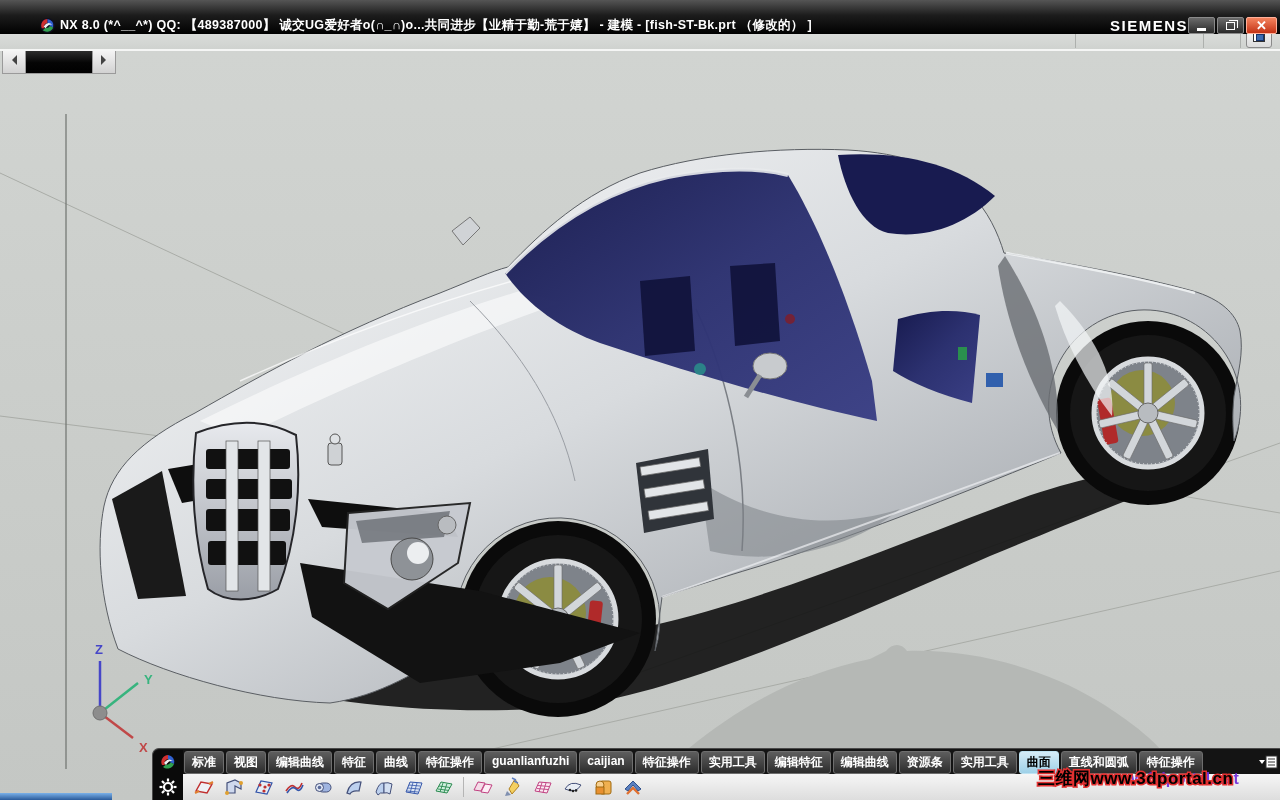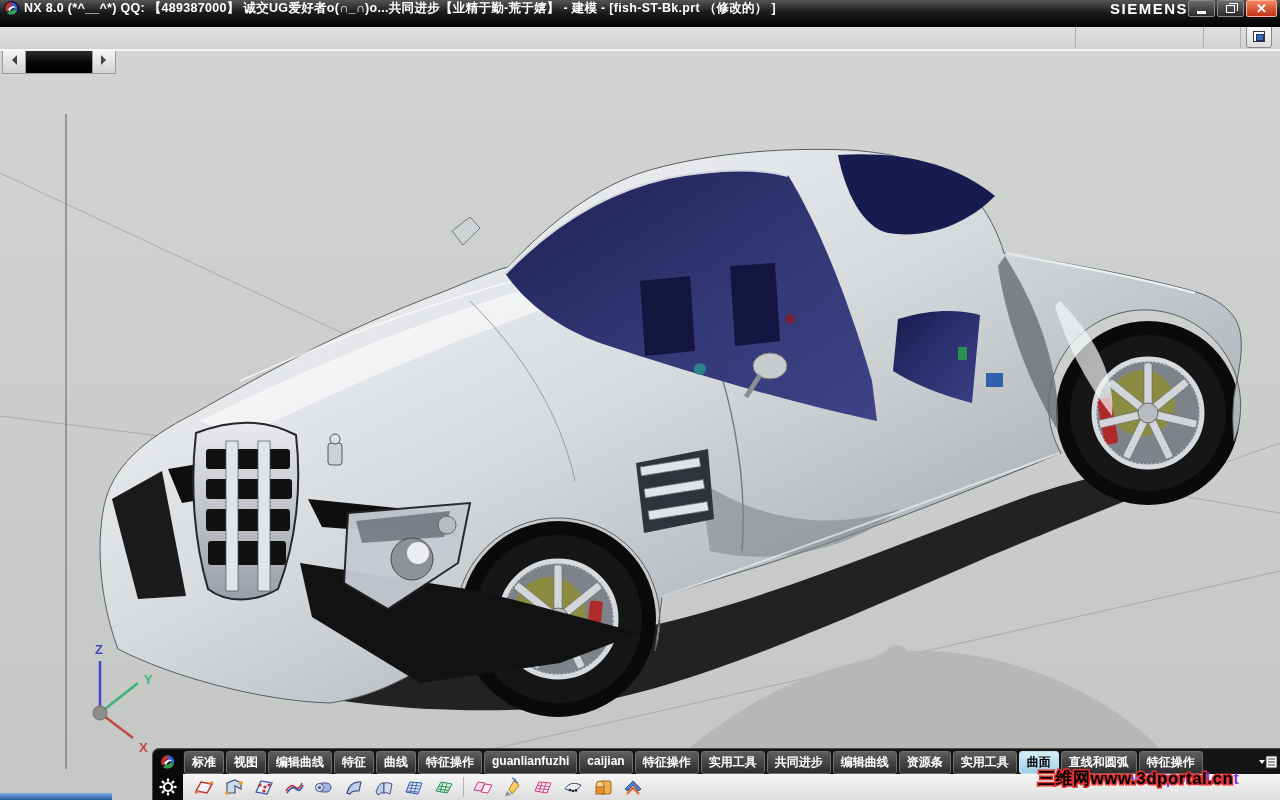--- a/index.html
+++ b/index.html
@@ -1,22 +1,22 @@
 <!DOCTYPE html>
 <html><head>
 <meta charset="utf-8">
 <style>
   * { margin:0; padding:0; box-sizing:border-box; }
   html,body { width:1280px; height:800px; overflow:hidden;
     font-family:"Liberation Sans", sans-serif; background:#c8cbc8; }
 
   
-  .titlebar { position:absolute; left:0; top:0; width:1280px; height:27px;
+  .titlebar { position:absolute; left:0; top:0; width:1280px; height:34px;
     background:linear-gradient(180deg,#555 0%,#1c1c1c 45%,#000 100%);
-    display:flex; align-items:flex-start; color:#fff; z-index:60; }
+    display:flex; align-items:flex-end; color:#fff; z-index:60;padding-left:36px; }
   .nx-logo { width:17px; height:17px; margin:0 4px 0 3px; flex:0 0 auto; }
   .title-text { font-size:12.5px; font-weight:bold; letter-spacing:.3px;
     white-space:nowrap; overflow:hidden; flex:1 1 auto; }
   .brand { font-size:15px; font-weight:bold; letter-spacing:1.5px; }
   .winbtn { width:27px; height:17px; margin-right:2px; border:1px solid #8a8a8a;
     border-radius:2px; background:linear-gradient(180deg,#6a6a6a,#2a2a2a);
     display:flex; align-items:center; justify-content:center; cursor:pointer; }
   .winbtn.close { width:31px; background:linear-gradient(180deg,#f4835e,#c33316);
     border-color:#ffb09a; margin-right:3px; }
   .glyph-min { width:9px; height:3px; background:#fff; margin-top:7px; }
@@ -327,21 +327,21 @@
         <span class="tab">标准</span>
         <span class="tab">视图</span>
         <span class="tab">编辑曲线</span>
         <span class="tab">特征</span>
         <span class="tab">曲线</span>
         <span class="tab">特征操作</span>
         <span class="tab">guanlianfuzhi</span>
         <span class="tab">caijian</span>
         <span class="tab">特征操作</span>
         <span class="tab">实用工具</span>
-        <span class="tab">共同进步</span>
+        <span class="tab">编辑特征</span>
         <span class="tab">编辑曲线</span>
         <span class="tab">资源条</span>
         <span class="tab">实用工具</span>
         <span class="tab active">曲面</span>
         <span class="tab">直线和圆弧</span>
         <span class="tab">特征操作</span>
       </div>
     <div class="overflow-btn" title="toolbar-options">
       <svg width="20" height="14" viewBox="0 0 20 14">
         <path d="M1,5 L7,5 L4,9 Z" fill="#fff"></path>

